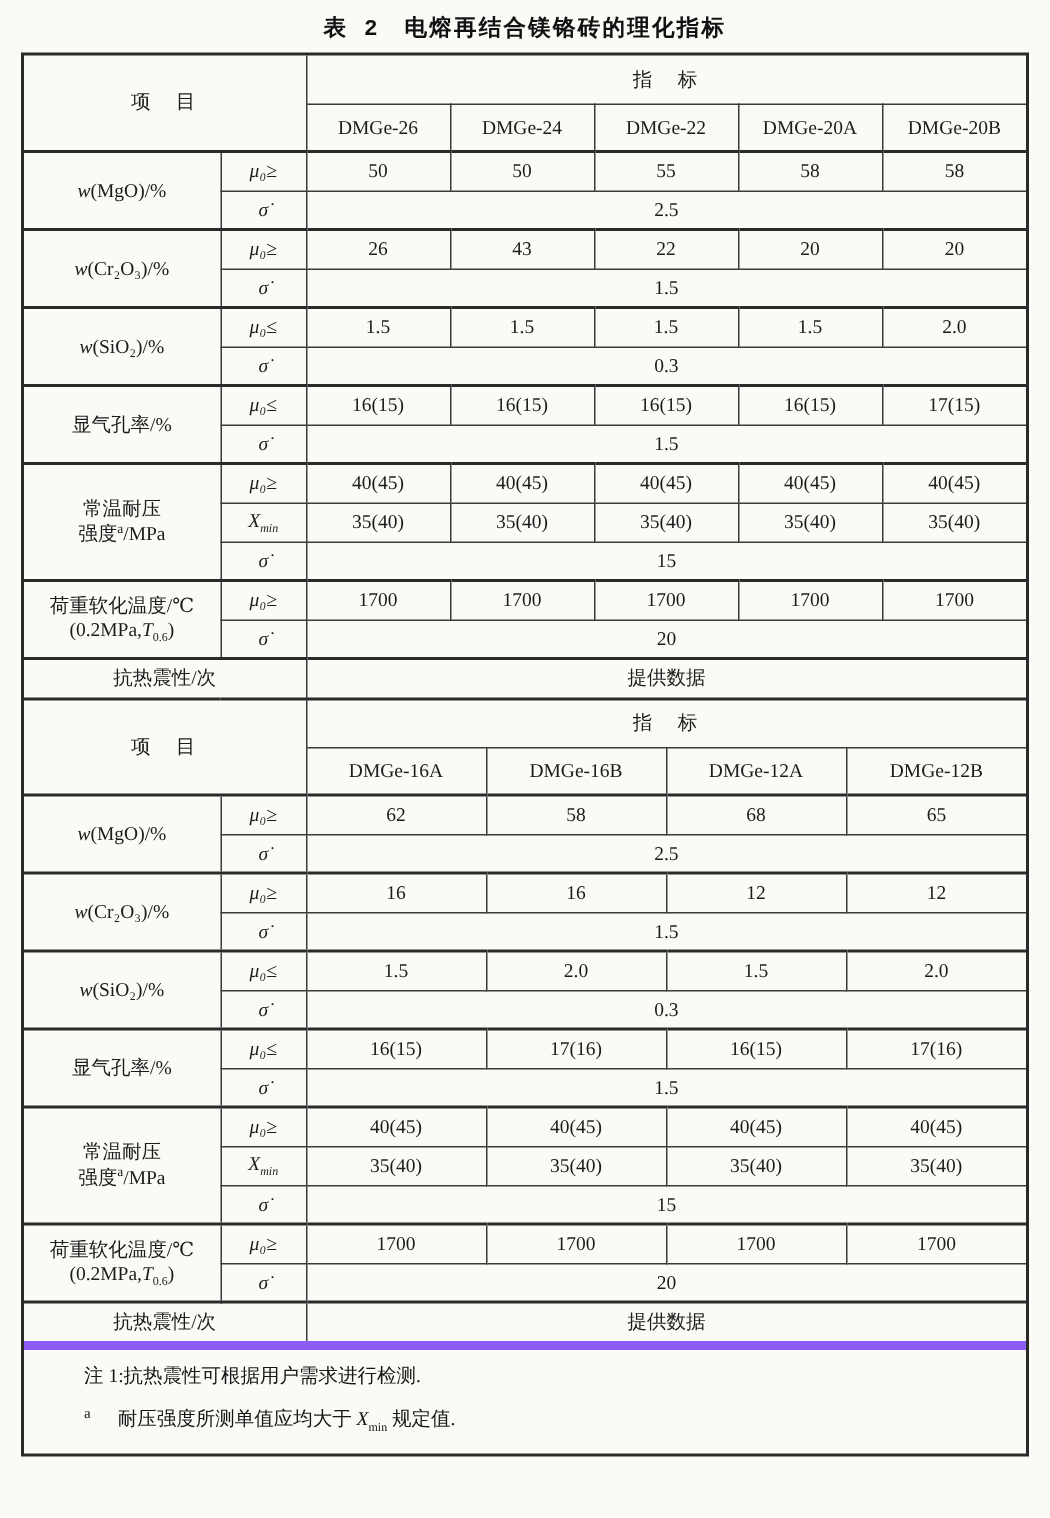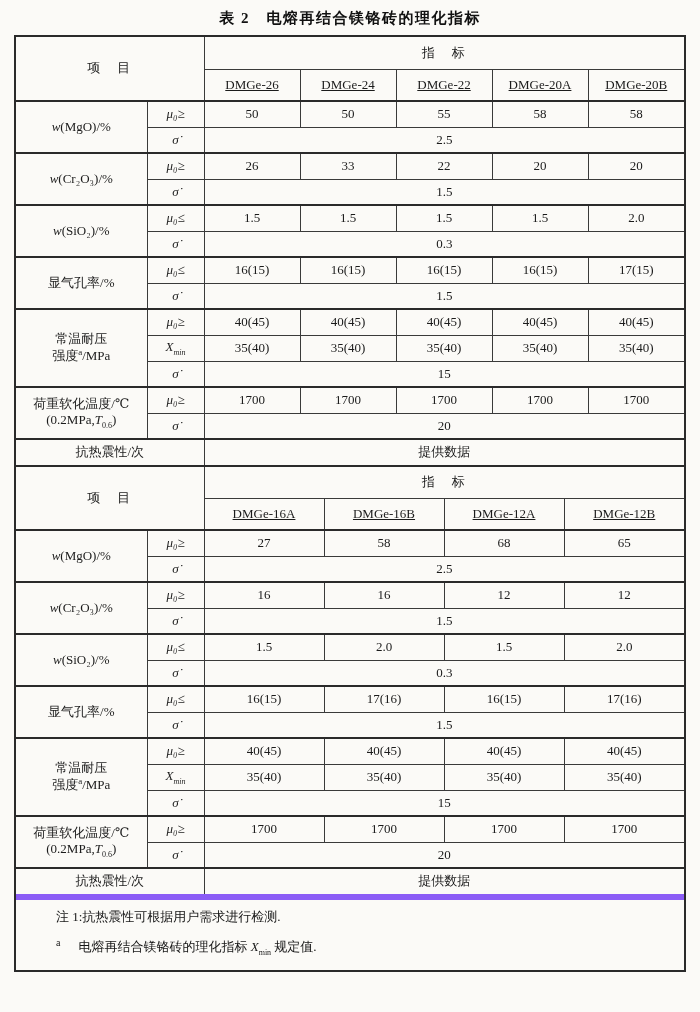--- a/index.html
+++ b/index.html
@@ -14,21 +14,21 @@
     height: 1012px;
     background: #fbfaf7;
     overflow: hidden;
   }
   .title {
     text-align: center;
     font-weight: bold;
     font-size: 15px;
     letter-spacing: 1.5px;
     padding-top: 9px;
-    font-family: Liberation Serif, serif;
+    font-family: Liberation Mono, monospace;
     color: #111;
   }
   .tbl-wrap {
     width: 672px;
     margin: 7px auto 0 auto;
     border: 2px solid #2a2a2a;
     background: #fbfaf7;
   }
   table.t {
     width: 100%;
@@ -48,21 +48,21 @@
     font-weight: normal;
     line-height: 1.25;
   }
   table.t th { height: 32px; }
   th.hdr {
     font-weight: bold;
     font-size: 14px;
     letter-spacing: 2px;
     margin-top: 20px;
   }
-  th.model { font-size: 13px; text-decoration: underline; }
+  th.model { font-size: 13px; }
   tr.grp th, tr.grp td { border-top: 2px solid #2a2a2a; }
   table.t2 { border-top: 2px solid #2a2a2a; }
   td.lbl { font-size: 13px; }
   td.sym { font-style: italic; font-size: 13.5px; }
   td.strong { font-weight: bold; margin-left: 46px; }
   sub { font-size: 8px; }
   sup { font-size: 9px; }
   .notes {
     border-top: 6px solid #8b5cf6;
     padding: 5px 10px 6px 40px;
@@ -116,21 +116,21 @@
       </tr>
       <tr>
         <td class="sym">σ̇</td>
         <td colspan="5">2.5</td>
       </tr>
 
       <tr class="grp">
         <td class="lbl" rowspan="2"><i>w</i><span>(Cr₂O₃)/%</span></td>
         <td class="sym">μ₀≥</td>
         <td>26</td>
-        <td>33</td>
+        <td>43</td>
         <td>22</td>
         <td>20</td>
         <td>20</td>
       </tr>
       <tr>
         <td class="sym">σ̇</td>
         <td colspan="5">1.5</td>
       </tr>
 
       <tr class="grp">
@@ -227,21 +227,21 @@
       <tr>
         <th class="model">DMGe-16A</th>
         <th class="model">DMGe-16B</th>
         <th class="model">DMGe-12A</th>
         <th class="model">DMGe-12B</th>
       </tr>
 
       <tr class="grp">
         <td class="lbl" rowspan="2"><i>w</i><span>(MgO)/%</span></td>
         <td class="sym">μ₀≥</td>
-        <td>27</td>
+        <td>62</td>
         <td>58</td>
         <td>68</td>
         <td>65</td>
       </tr>
       <tr>
         <td class="sym">σ̇</td>
         <td colspan="4">2.5</td>
       </tr>
 
       <tr class="grp">
@@ -324,17 +324,17 @@
 
       <tr class="grp">
         <td class="lbl strong" colspan="2">抗热震性/次</td>
         <td class="strong" colspan="4">提供数据</td>
       </tr>
       </tbody>
     </table>
 
     <div class="notes">
       <div class="note-line">注 1:抗热震性可根据用户需求进行检测.</div>
-      <div class="note-line note-a"><sup>a</sup><span>电熔再结合镁铬砖的理化指标 </span><i>X</i><sub>min</sub><span> 规定值.</span></div>
+      <div class="note-line note-a"><sup>a</sup><span>耐压强度所测单值应均大于 </span><i>X</i><sub>min</sub><span> 规定值.</span></div>
     </div>
 
   </div>
 </div>
 
 </body></html>

